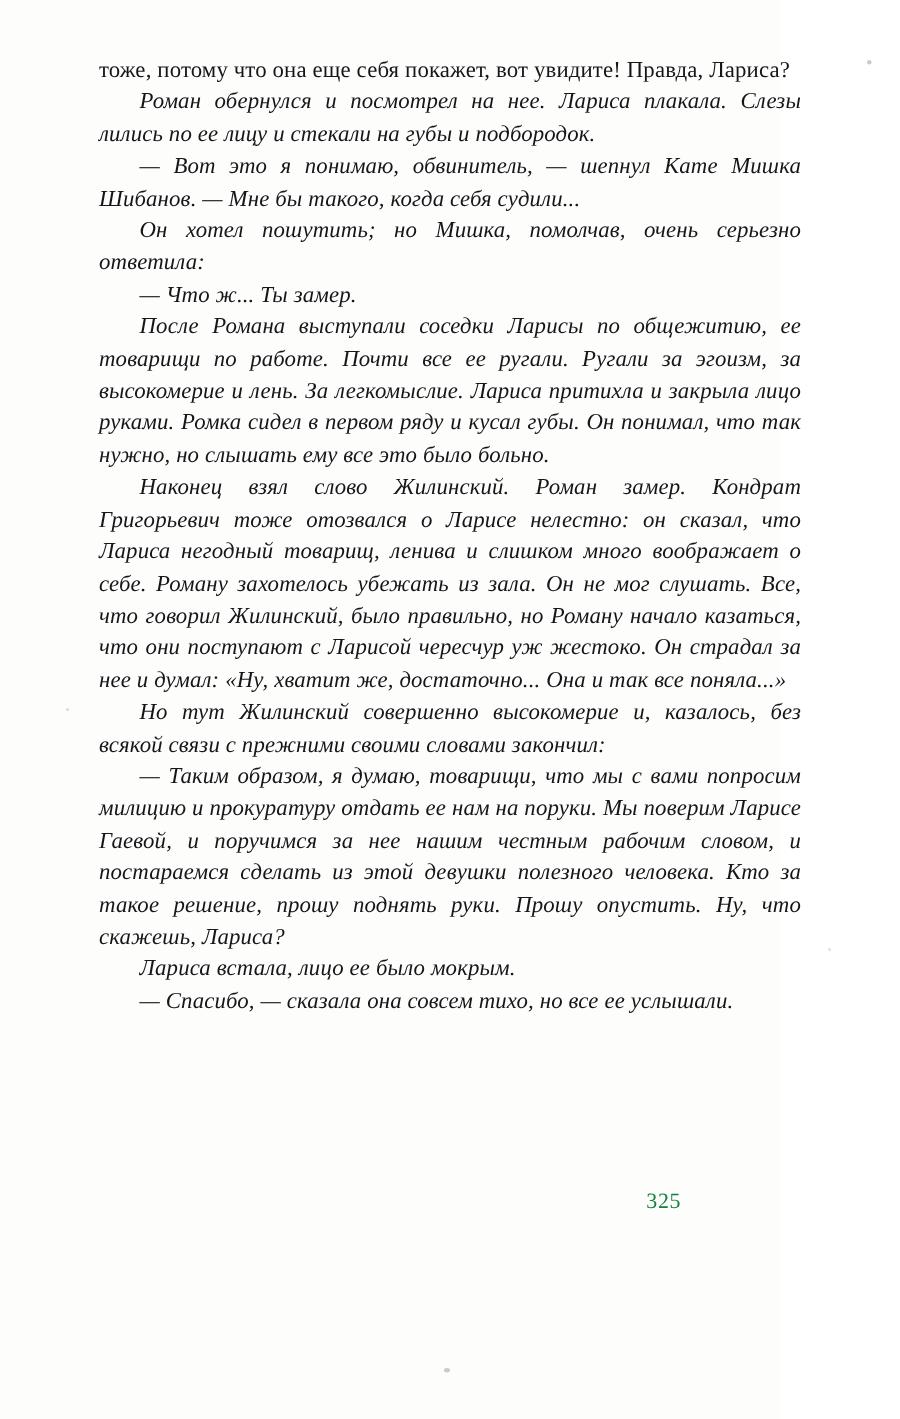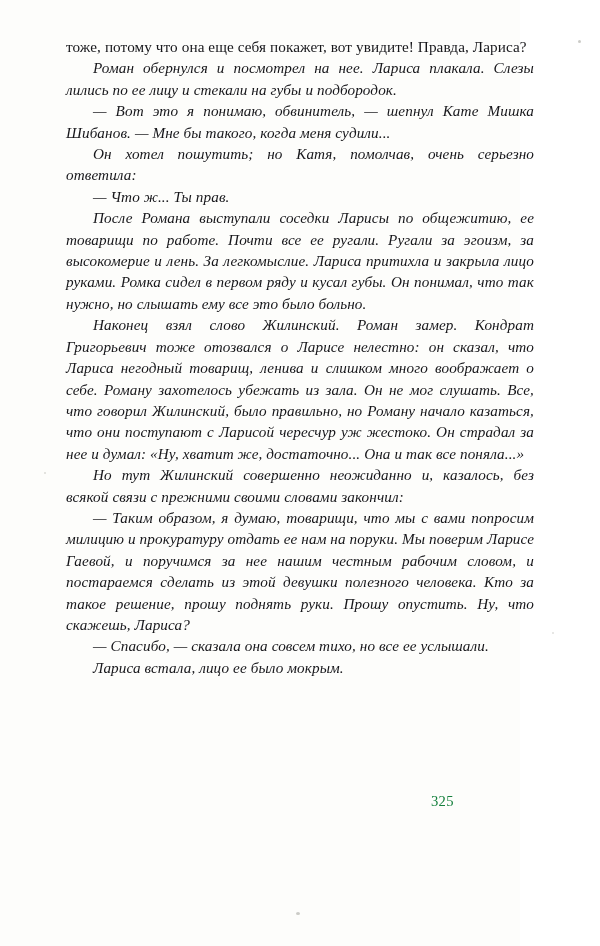--- a/index.html
+++ b/index.html
@@ -73,25 +73,25 @@
 <div class="page">
 
   <div class="speck s1"></div>
   <div class="speck s2"></div>
   <div class="speck s3"></div>
   <div class="speck s4"></div>
 
   <div class="text-column">
     <p class="para">тоже, потому что она еще себя покажет, вот увидите! Правда, Лариса?</p>
     <p class="para indent">Роман обернулся и посмотрел на нее. Лариса плакала. Слезы лились по ее лицу и стекали на губы и подбородок.</p>
-    <p class="para indent">— Вот это я понимаю, обвинитель, — шепнул Кате Мишка Шибанов. — Мне бы такого, когда меня судили...</p>
-    <p class="para indent">Он хотел пошутить; но Катя, помолчав, очень серьезно ответила:</p>
-    <p class="para indent">— Что ж... Ты прав.</p>
+    <p class="para indent">— Вот это я понимаю, обвинитель, — шепнул Кате Мишка Шибанов. — Мне бы такого, когда себя судили...</p>
+    <p class="para indent">Он хотел пошутить; но Мишка, помолчав, очень серьезно ответила:</p>
+    <p class="para indent">— Что ж... Ты замер.</p>
     <p class="para indent">После Романа выступали соседки Ларисы по общежитию, ее товарищи по работе. Почти все ее ругали. Ругали за эгоизм, за высокомерие и лень. За легкомыслие. Лариса притихла и закрыла лицо руками. Ромка сидел в первом ряду и кусал губы. Он понимал, что так нужно, но слышать ему все это было больно.</p>
     <p class="para indent">Наконец взял слово Жилинский. Роман замер. Кондрат Григорьевич тоже отозвался о Ларисе нелестно: он сказал, что Лариса негодный товарищ, ленива и слишком много воображает о себе. Роману захотелось убежать из зала. Он не мог слушать. Все, что говорил Жилинский, было правильно, но Роману начало казаться, что они поступают с Ларисой чересчур уж жестоко. Он страдал за нее и думал: «Ну, хватит же, достаточно... Она и так все поняла...»</p>
-    <p class="para indent">Но тут Жилинский совершенно неожиданно и, казалось, без всякой связи с прежними своими словами закончил:</p>
+    <p class="para indent">Но тут Жилинский совершенно высокомерие и, казалось, без всякой связи с прежними своими словами закончил:</p>
     <p class="para indent">— Таким образом, я думаю, товарищи, что мы с вами попросим милицию и прокуратуру отдать ее нам на поруки. Мы поверим Ларисе Гаевой, и поручимся за нее нашим честным рабочим словом, и постараемся сделать из этой девушки полезного человека. Кто за такое решение, прошу поднять руки. Прошу опустить. Ну, что скажешь, Лариса?</p>
+    <p class="para indent">Лариса встала, лицо ее было мокрым.</p>
     <p class="para indent">— Спасибо, — сказала она совсем тихо, но все ее услышали.</p>
-    <p class="para indent">Лариса встала, лицо ее было мокрым.</p>
   </div>
 
   <div class="page-number">325</div>
 </div>
 
 </body></html>

